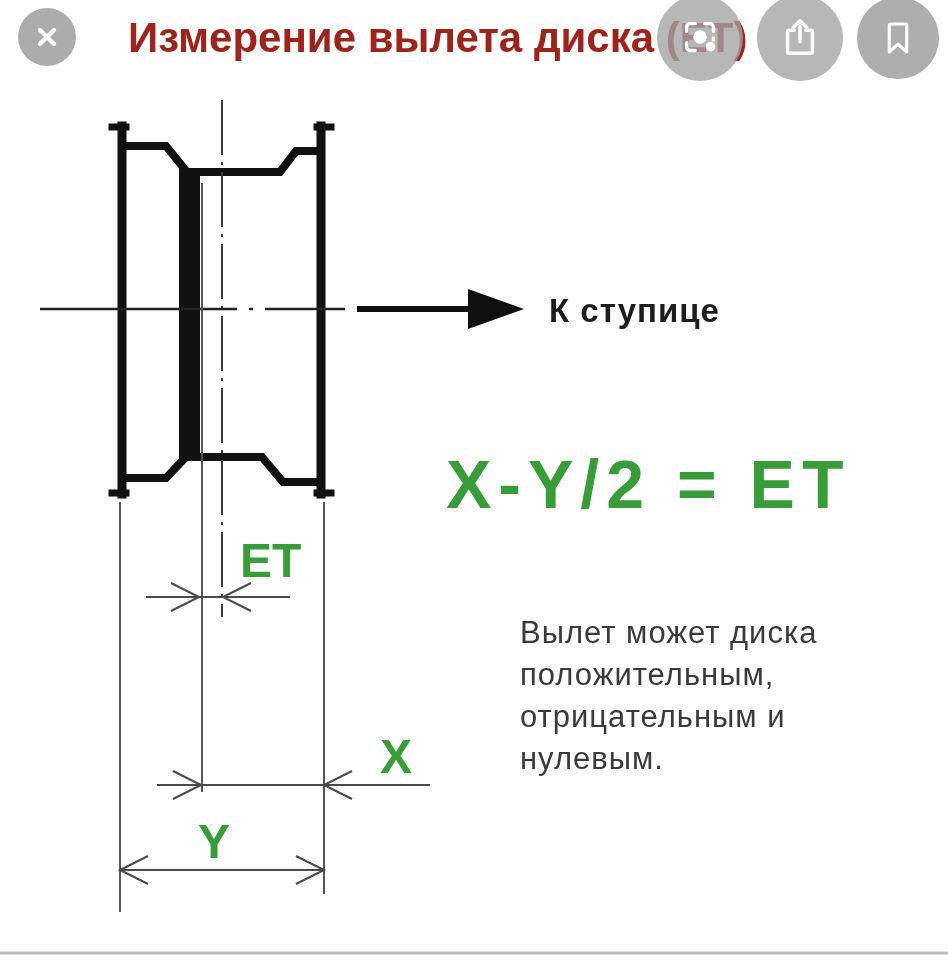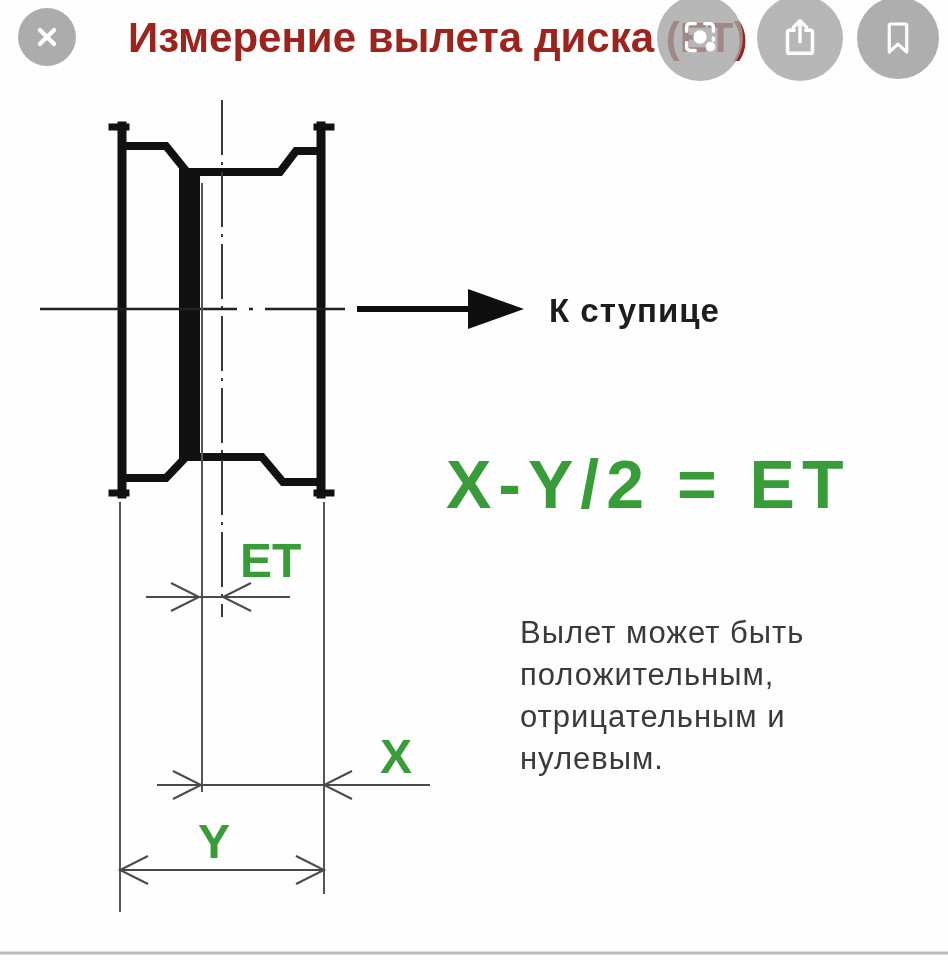--- a/index.html
+++ b/index.html
@@ -89,21 +89,21 @@
     <text class="t-dim" x="380" y="773">X</text>
     <text class="t-dim" x="198" y="858">Y</text>
 
     <text class="t-formula" x="446" y="508">X-Y/2 = ET</text>
 
     <line x1="0" y1="953" x2="948" y2="953" stroke="#bcbcbc" stroke-width="3"></line>
   </svg>
 
   <h1 class="title">Измерение вылета диска (ET)</h1>
 
-  <div class="note">Вылет может быть
+  <div class="note">Вылет может диска
 положительным,
 отрицательным и
 нулевым.</div>
 
   <button class="circle-btn btn-close">
     <svg width="34" height="34" viewBox="0 0 48 48">
       <g stroke="#ffffff" stroke-width="6" stroke-linecap="round">
         <line x1="14" y1="14" x2="34" y2="34"></line>
         <line x1="34" y1="14" x2="14" y2="34"></line>
       </g>

